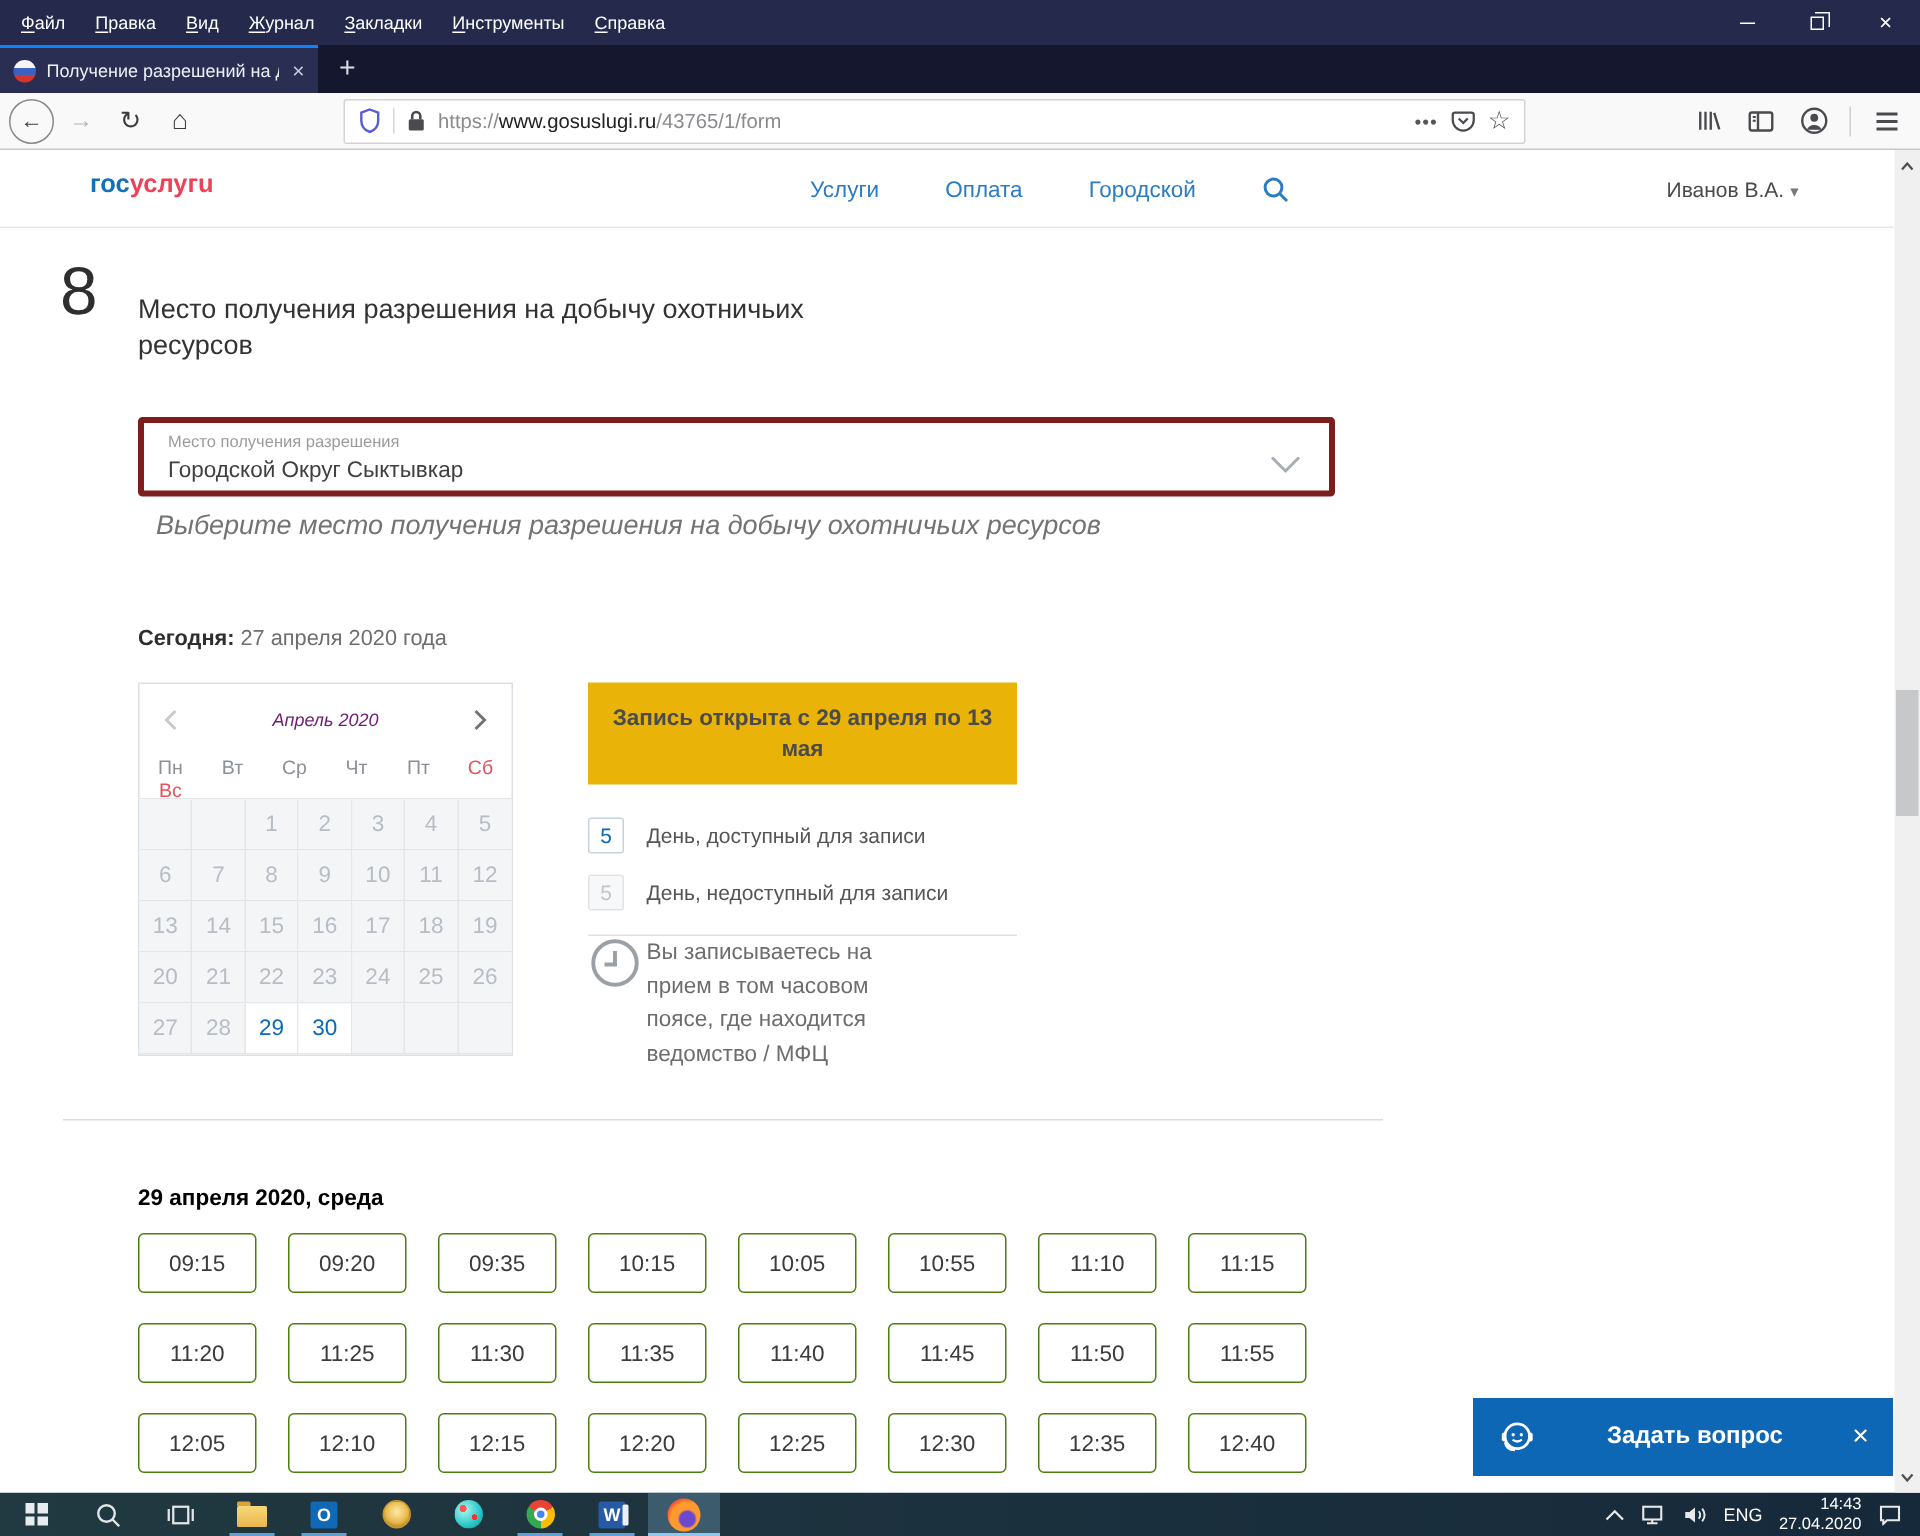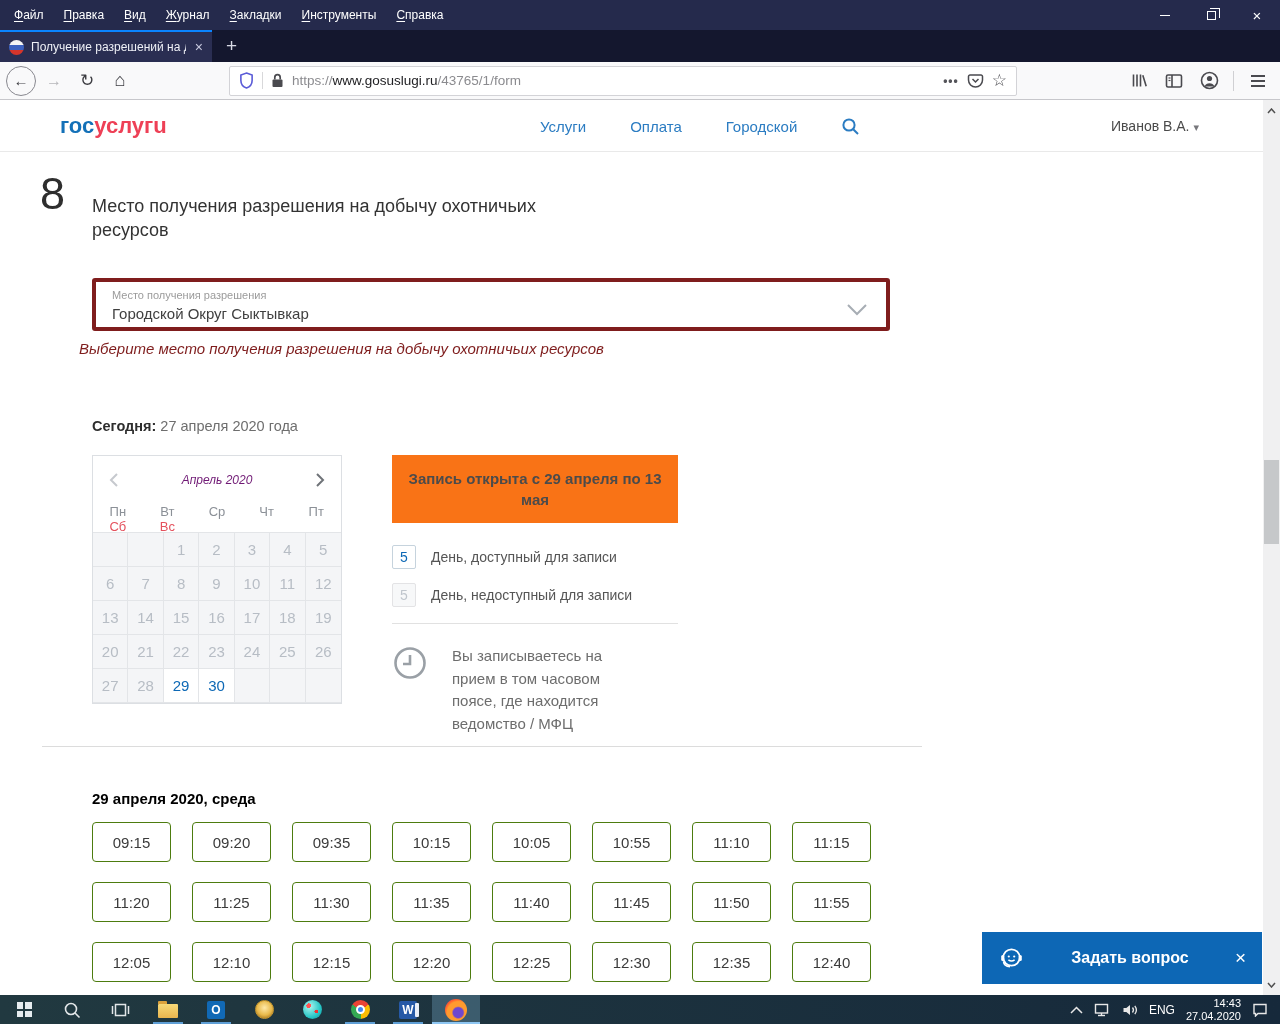--- a/index.html
+++ b/index.html
@@ -50,74 +50,74 @@
   .dots { color:#55555a; font-size:12px; letter-spacing:1px; font-weight:bold; }
   .star { font-size:17px; color:#4f4f54; }
   .toolbar-sep { width:1px; height:20px; background:#d0d0d3; margin:0 5px; }
   .tool-ic { width:32px; height:30px; display:flex; align-items:center; justify-content:center; }
 
   
   .page { position:relative; height:895px; background:#fff; }
 
   .site-header { position:absolute; top:0; left:0; right:17px; height:52px;
                  border-bottom:1px solid #e9e9e9; background:#fff; }
-  .logo { position:absolute; left:60px; top:13px; font-size:22px; font-weight:bold; }
+  .logo { position:absolute; left:60px; top:13px; font-size:17px; font-weight:bold; }
   .logo .lb { color:#1471b8; } .logo .lr { color:#ee4056; }
   .site-nav { position:absolute; left:540px; top:17px; display:flex; gap:44px;
               align-items:center; font-size:15px; color:#2b7cc2; }
   .nav-link { cursor:pointer; }
   .user-menu { position:absolute; right:64px; top:18px; font-size:14px; color:#4a4a4a; }
   .user-menu .caret { color:#77777c; font-size:11px; margin-left:4px; }
 
   .step-number { position:absolute; left:40px; top:68px; font-size:45px;
                  font-weight:200; color:#2e2e2e; }
   .step-title { position:absolute; left:92px; top:94px; width:465px;
                 font-size:18px; color:#333; line-height:1.35; }
 
   .select-box { position:absolute; left:92px; top:178px; width:798px; height:53px;
                 border:4px solid #7f1d1d; border-radius:3px; padding:7px 16px; background:#fff; }
   .select-label { font-size:11px; color:#9b9b9b; }
   .select-value { font-size:15px; color:#3f3f3f; margin-top:4px; }
   .select-chevron { position:absolute; right:18px; top:21px; }
-  .hint { position:absolute; left:79px; top:240px; font-style:italic;
-          font-size:15px; color:#7f1d1d; }
+  .hint { position:absolute; left:104px; top:240px; font-style:italic;
+          font-size:18px; color:#737373; }
 
   .today { position:absolute; left:92px; top:318px; font-size:14.5px; color:#6e6e6e; }
   .today b { color:#2e2e2e; }
 
   
   .calendar { position:absolute; left:92px; top:355px; width:250px;
               border:1px solid #dcdfe3; background:#fff; }
   .cal-head { height:48px; display:flex; align-items:center;
               justify-content:space-between; padding:0 15px; }
   .cal-month { font-size:12px; color:#701a75;font-style:italic; }
-  .cal-weekdays { display:grid; grid-template-columns:repeat(5,1fr); height:28px;
+  .cal-weekdays { display:grid; grid-template-columns:repeat(6,1fr); height:28px;
                   align-items:center; text-align:center; font-size:13px; color:#8b9097; }
   .wday.we { color:#e4515d; }
   .cal-grid { display:grid; grid-template-columns:repeat(7,1fr); grid-auto-rows:34px;
               border-top:1px solid #e3e5e8; }
   .cal-cell { border-right:1px solid #e3e5e8; border-bottom:1px solid #e3e5e8;
               background:#f4f5f7; display:flex; align-items:center; justify-content:center;
               font-size:15px; color:#b7bdc5; }
   .cal-cell:nth-child(7n) { border-right:none; }
   .cal-cell.avail { background:#fff; color:#0d68b5; cursor:pointer; }
 
   
   .info-panel { position:absolute; left:392px; top:355px; width:286px; }
-  .notice { background:#f97316; padding:13px 16px; text-align:center; font-weight:bold;
+  .notice { background:#eab308; padding:13px 16px; text-align:center; font-weight:bold;
             font-size:15px; color:#4b4b4b; line-height:1.4; }
   .legend-row { display:flex; align-items:center; gap:15px; }
   .legend-row.first { margin-top:22px; } .legend-row.second { margin-top:14px; }
   .legend-box { width:24px; height:24px; border:1px solid #c6d3dd; border-radius:2px;
                 display:flex; align-items:center; justify-content:center; font-size:14px;
                 color:#0d68b5; background:#fff; flex:0 0 auto; }
   .legend-box.off { color:#c0c6cd; border-color:#e3e3e5; background:#f7f8f9; }
   .legend-label { font-size:14px; color:#555; }
   .panel-divider { border-top:1px solid #e1e1e1; margin-top:16px; }
-  .tz { display:flex; gap:24px; margin-top:21px; }
+  .tz { display:flex; gap:3px; }
   .tz-text { font-size:15px; color:#6d6d6d; line-height:1.5; width:196px; }
 
   .main-divider { position:absolute; left:42px; top:646px; width:880px;
                   border-top:1px solid #dcdcdc; }
   .day-heading { position:absolute; left:92px; top:690px; font-size:15px;
                  font-weight:bold; color:#000000; }
   .slots { position:absolute; left:92px; top:722px; display:grid;
            grid-template-columns:repeat(8,79px); grid-auto-rows:40px;
            column-gap:21px; row-gap:20px; }
   .slot { border:1px solid #4d7c0f; border-radius:4px; background:#fff;

